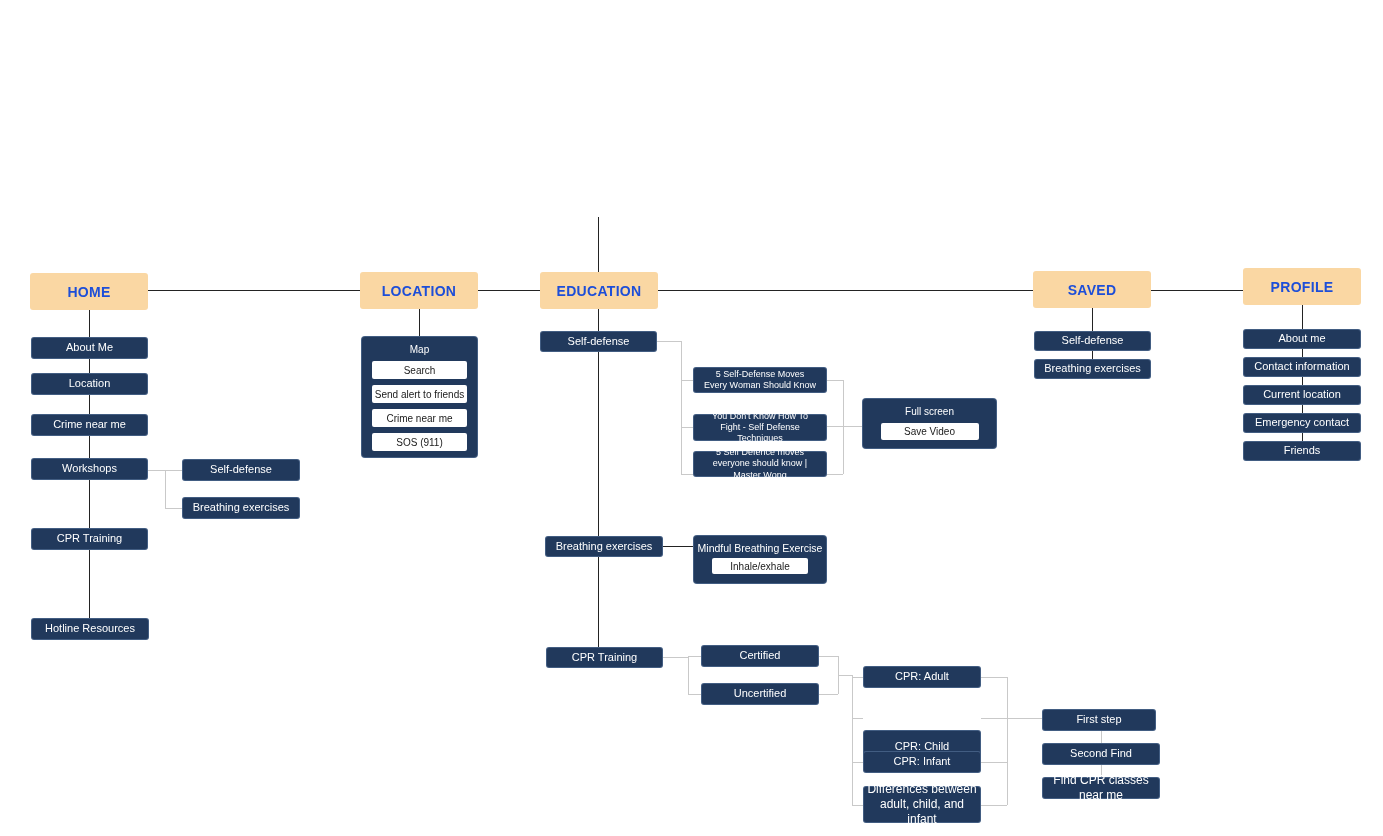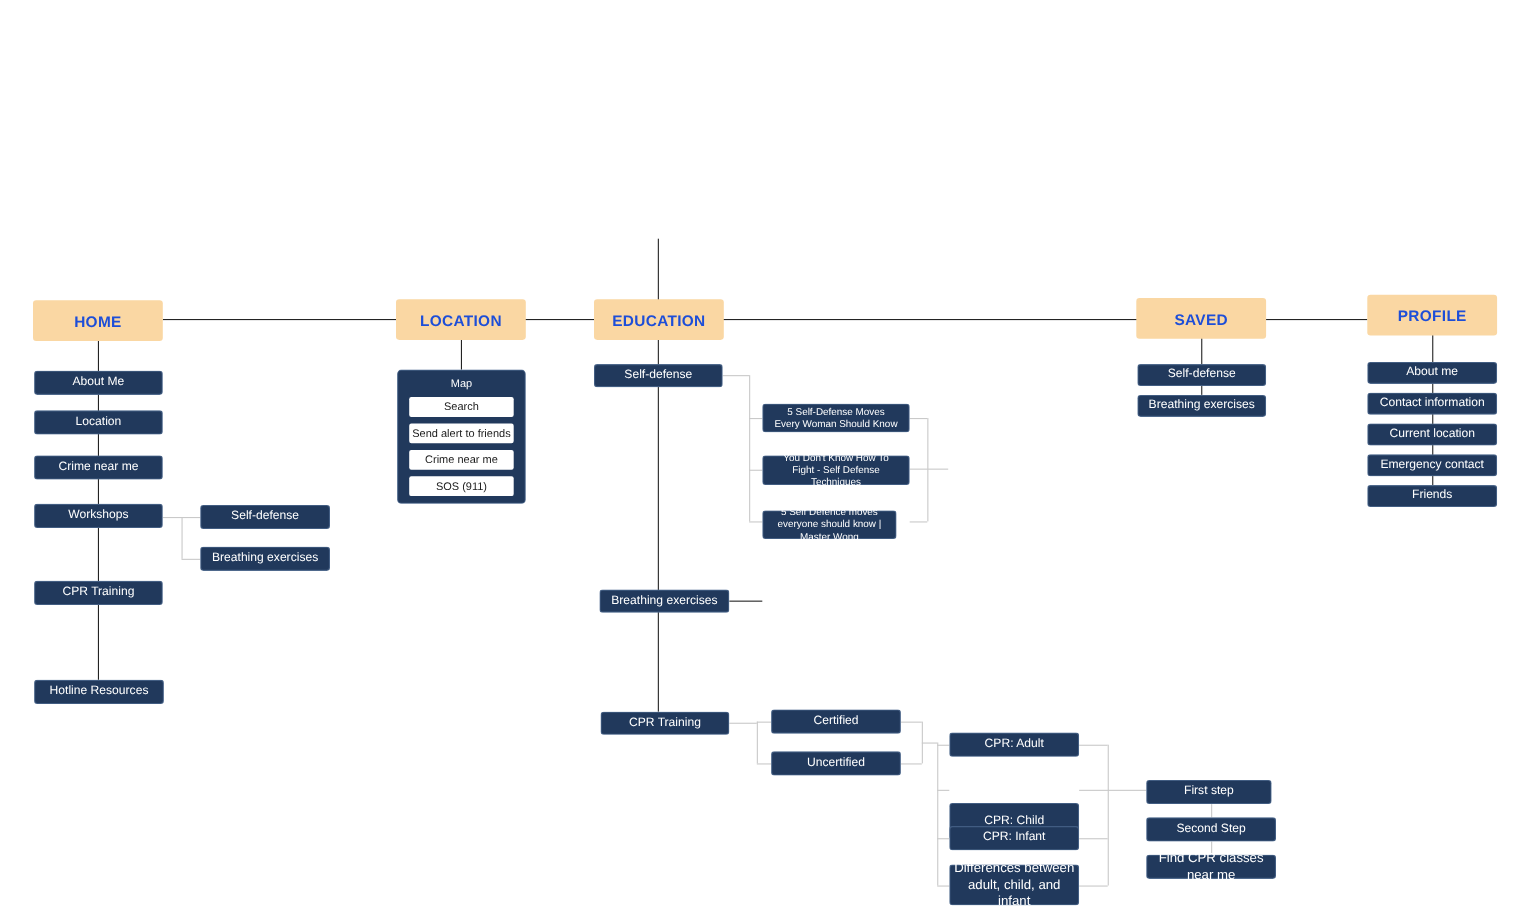--- a/index.html
+++ b/index.html
@@ -106,37 +106,45 @@
     <div class="wbtn" style="width:95px;height:18px">Search</div>
     <div class="wbtn" style="width:95px;height:18px">Send alert to friends</div>
     <div class="wbtn" style="width:95px;height:18px">Crime near me</div>
     <div class="wbtn" style="width:95px;height:18px">SOS (911)</div>
   </div>
 
   <div class="node" style="left:540px;top:331px;width:117px;height:21px">Self-defense</div>
 
   <div class="node small" style="left:693px;top:367px;width:134px;height:26px">5 Self-Defense Moves Every Woman Should Know</div>
   <div class="node small" style="left:693px;top:414px;width:134px;height:27px">You Don't Know How To Fight - Self Defense Techniques</div>
-  <div class="node small" style="left:693px;top:464px;width:122px;height:26px">5 Self Defence moves everyone should know | Master Wong</div>
+  <div class="node small" style="left:693px;top:451px;width:134px;height:26px">5 Self Defence moves everyone should know | Master Wong</div>
 
+  <div class="panel" style="left:862px;top:398px;width:135px;height:51px">
+    <div class="panel-title">Full screen</div>
+    <div class="wbtn" style="width:98px;height:17px">Save Video</div>
+  </div>
 
   <div class="node" style="left:545px;top:536px;width:118px;height:21px">Breathing exercises</div>
 
+  <div class="panel" style="left:693px;top:535px;width:134px;height:49px">
+    <div class="panel-title" style="font-size:10.5px;margin:6px 0 4px 0">Mindful Breathing Exercise</div>
+    <div class="wbtn" style="width:96px;height:16px">Inhale/exhale</div>
+  </div>
 
   <div class="node" style="left:546px;top:647px;width:117px;height:21px">CPR Training</div>
   <div class="node" style="left:701px;top:645px;width:118px;height:22px">Certified</div>
   <div class="node" style="left:701px;top:683px;width:118px;height:22px">Uncertified</div>
 
   <div class="node" style="left:863px;top:666px;width:118px;height:22px">CPR: Adult</div>
   <div class="node" style="left:863px;top:730px;width:118px;height:33px">CPR: Child</div>
   <div class="node" style="left:863px;top:751px;width:118px;height:22px">CPR: Infant</div>
   <div class="node tight" style="left:863px;top:786px;width:118px;height:37px">Differences between adult, child, and infant</div>
 
   <div class="node" style="left:1042px;top:709px;width:114px;height:22px">First step</div>
-  <div class="node" style="left:1042px;top:743px;width:118px;height:22px">Second Step</div>
+  <div class="node" style="left:1042px;top:743px;width:118px;height:22px">Second Find</div>
   <div class="node tight" style="left:1042px;top:777px;width:118px;height:22px">Find CPR classes near me</div>
 
   <div class="node" style="left:1034px;top:331px;width:117px;height:20px">Self-defense</div>
   <div class="node" style="left:1034px;top:359px;width:117px;height:20px">Breathing exercises</div>
 
   <div class="node" style="left:1243px;top:329px;width:118px;height:20px">About me</div>
   <div class="node" style="left:1243px;top:357px;width:118px;height:20px">Contact information</div>
   <div class="node" style="left:1243px;top:385px;width:118px;height:20px">Current location</div>
   <div class="node" style="left:1243px;top:413px;width:118px;height:20px">Emergency contact</div>
   <div class="node" style="left:1243px;top:441px;width:118px;height:20px">Friends</div>

